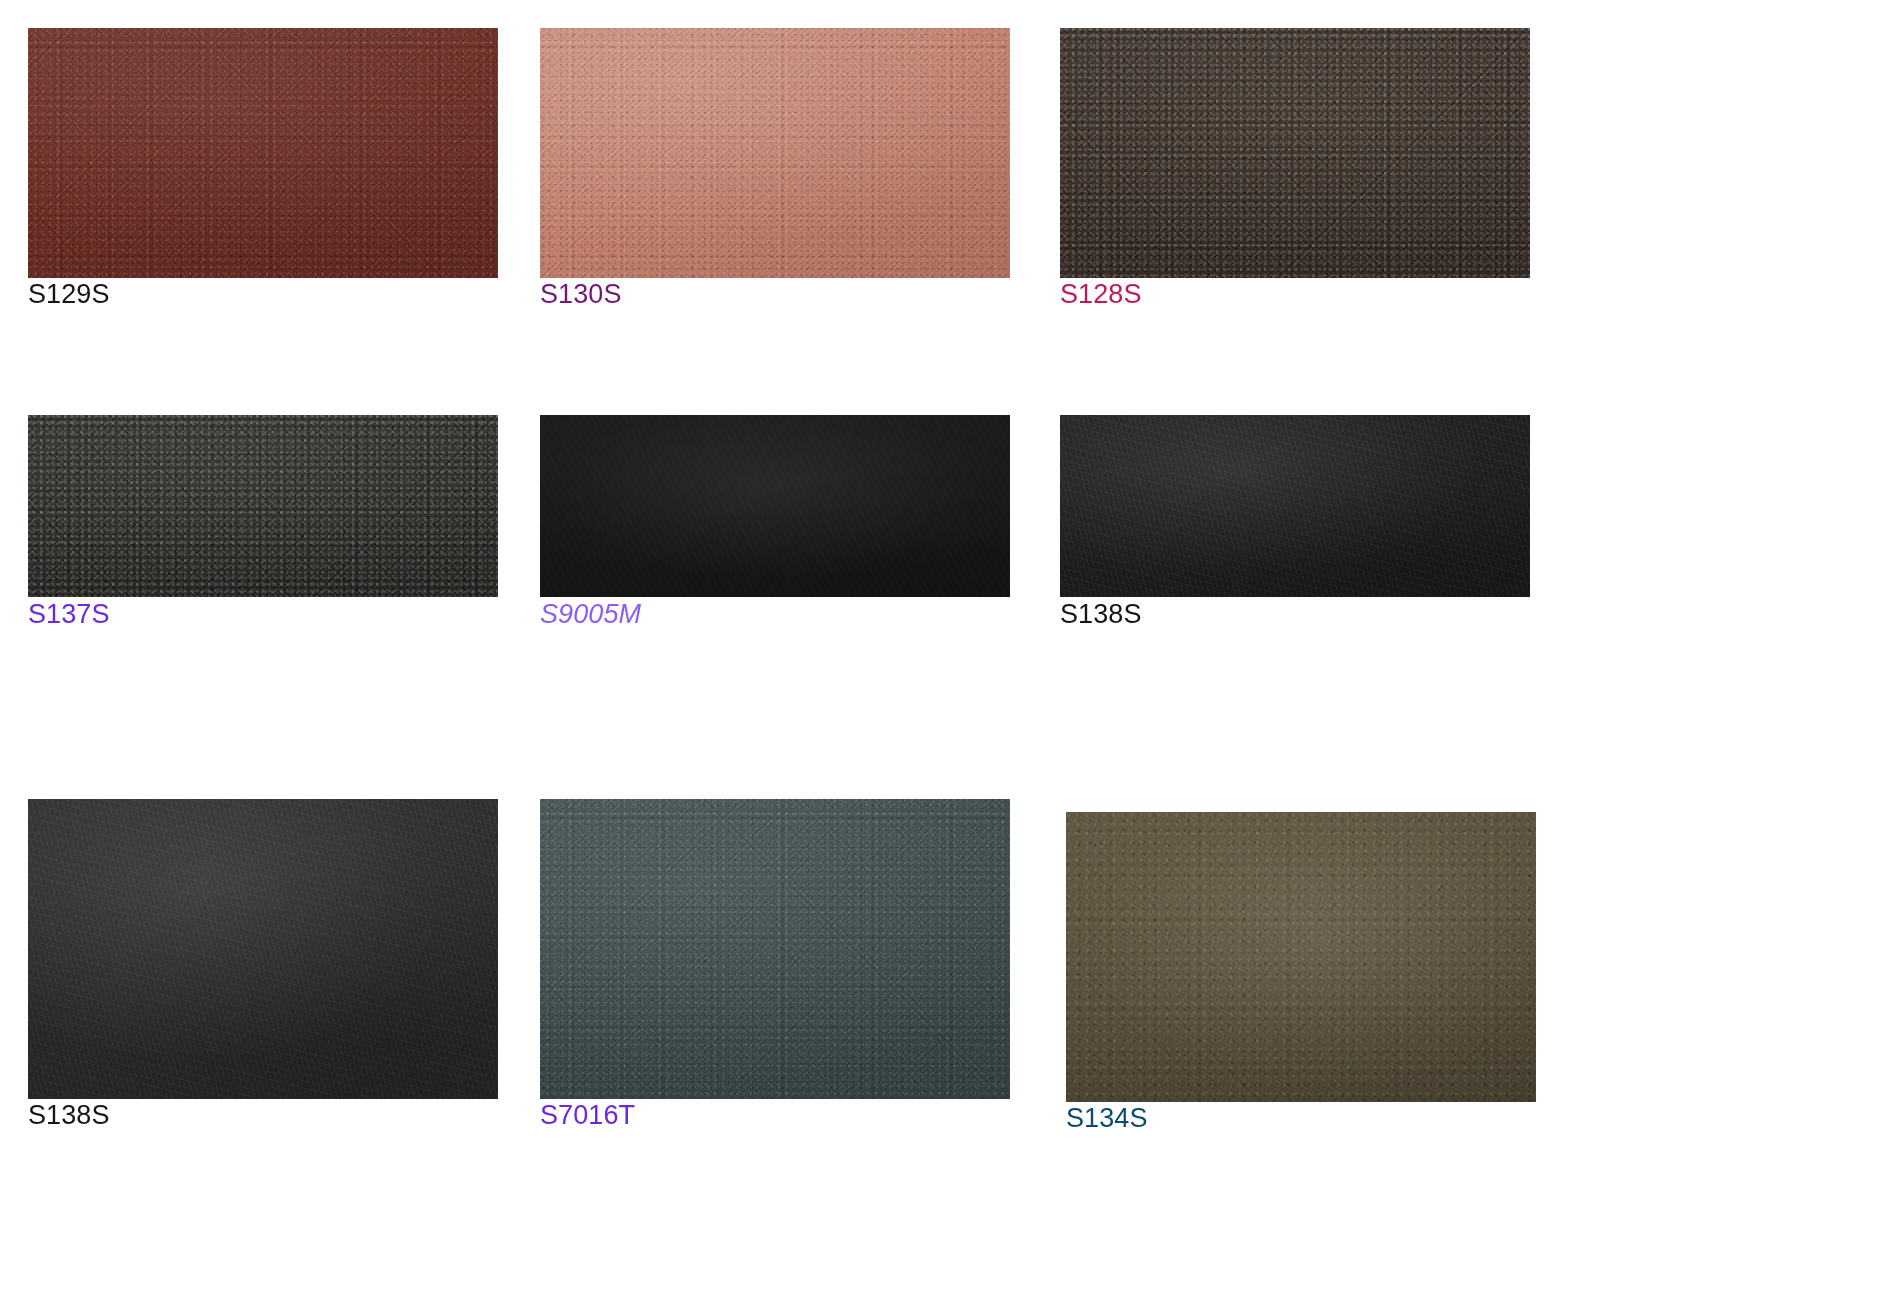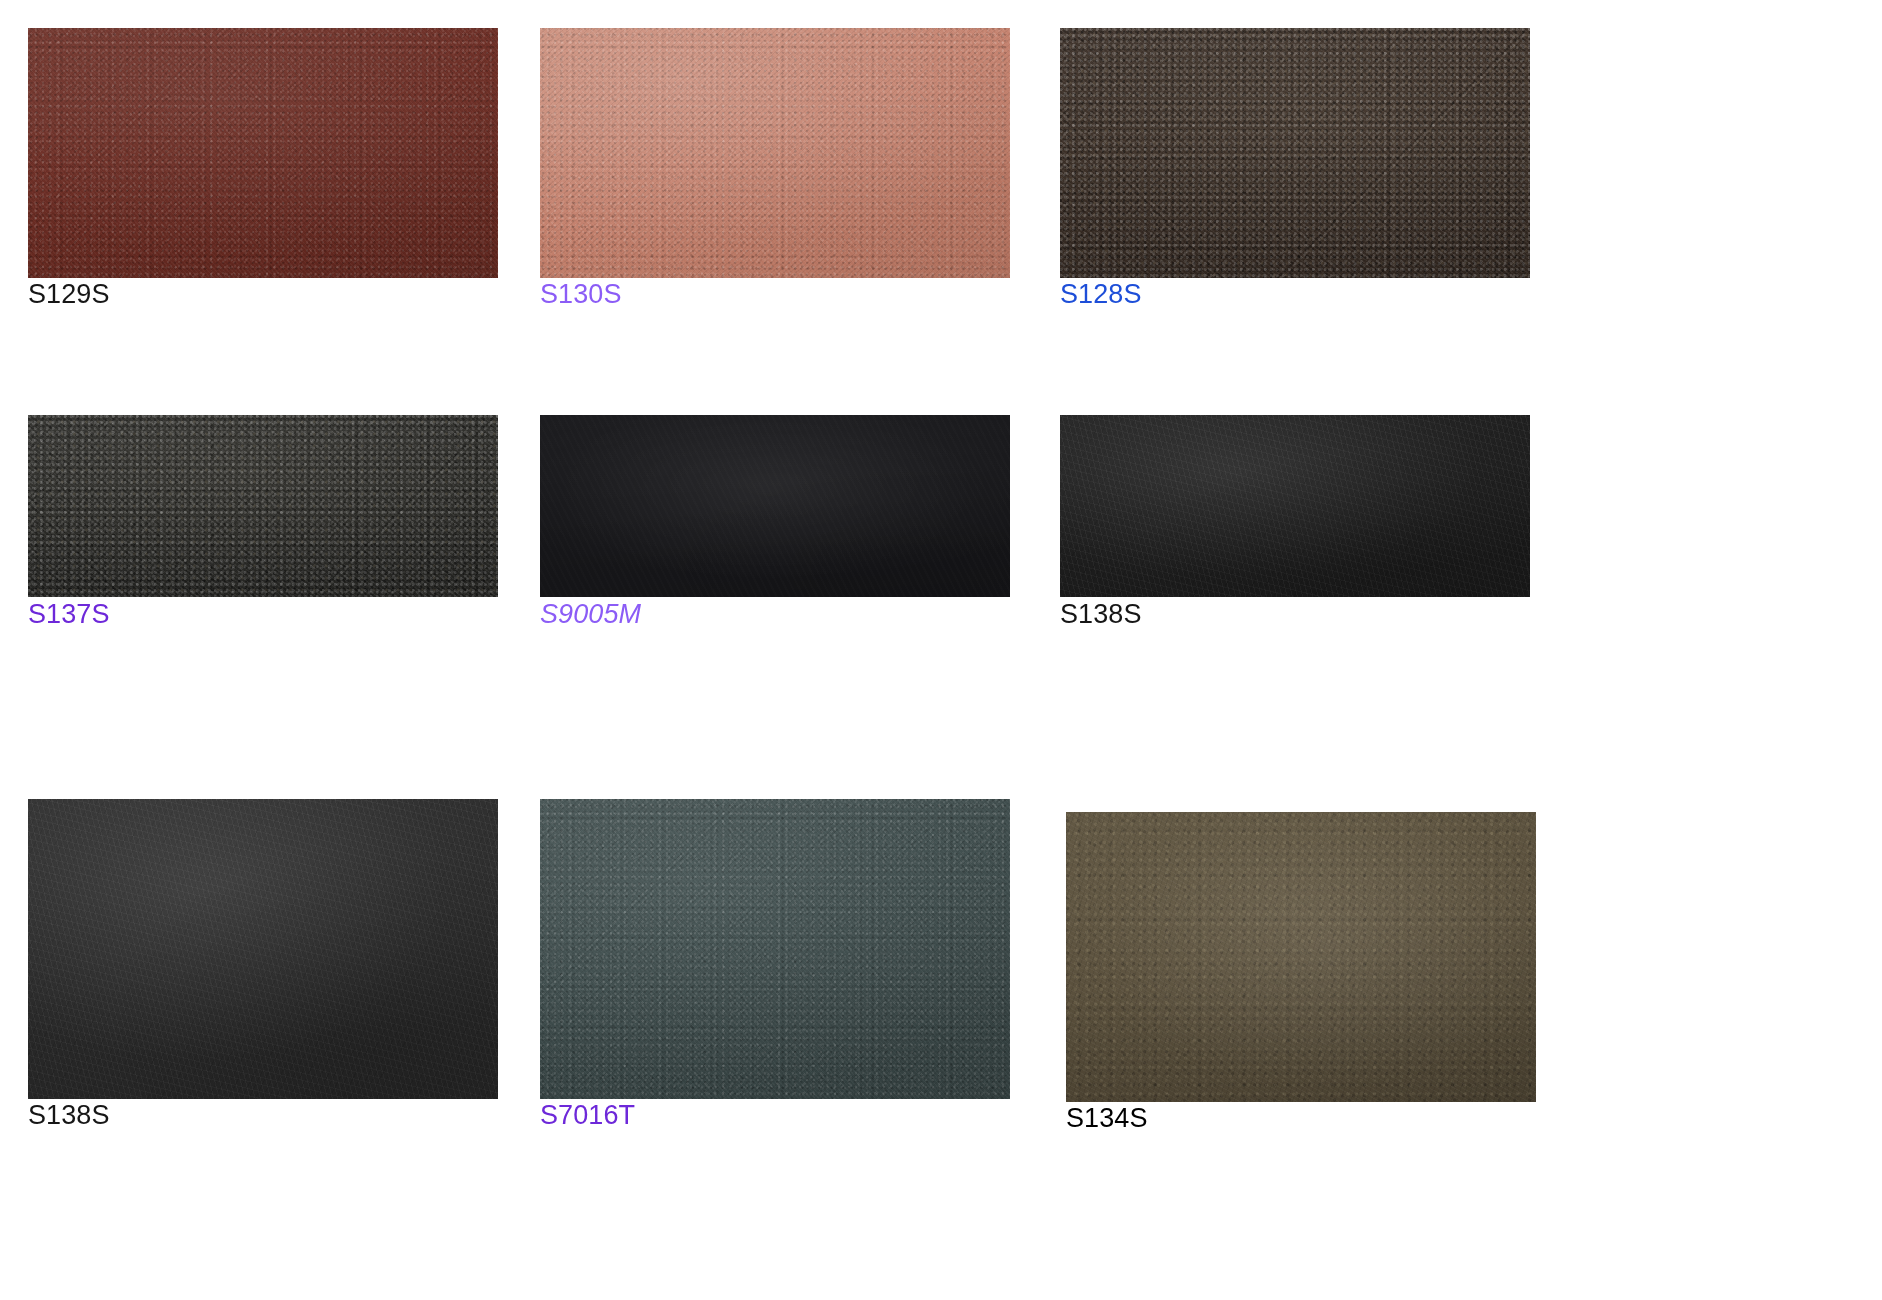--- a/index.html
+++ b/index.html
@@ -152,30 +152,30 @@
   </div>
   <div class="swatch-label" style="left: 28px; top: 281px; color: rgb(22, 22, 22);">S129S</div>
 
   <div class="swatch-cell" style="left:540px; top:28px; width:470px; height:250px;">
     <div class="swatch-chip tex-grain" style="background-color:#C4806C;">
       <div class="sheen" style="background:
              radial-gradient(ellipse 130% 100% at 30% 22%, rgba(255,255,255,0.16) 0%, transparent 66%),
              linear-gradient(158deg, rgba(255,230,215,0.10) 0%, transparent 45%, rgba(90,40,25,0.20) 100%);"></div>
     </div>
   </div>
-  <div class="swatch-label" style="left: 540px; top: 281px; color: #8b5cf6;">S130S</div>
+  <div class="swatch-label" style="left: 540px; top: 281px; color: #701a75;">S130S</div>
 
   <div class="swatch-cell" style="left:1060px; top:28px; width:470px; height:250px;">
     <div class="swatch-chip tex-coarse" style="background-color:#3A2E26;">
       <div class="sheen" style="background:
              radial-gradient(ellipse 120% 95% at 55% 35%, rgba(255,240,210,0.07) 0%, transparent 64%),
              linear-gradient(172deg, rgba(255,255,255,0.04) 0%, transparent 40%, rgba(0,0,0,0.18) 100%);"></div>
     </div>
   </div>
-  <div class="swatch-label" style="left: 1060px; top: 281px; color: #1d4ed8;">S128S</div>
+  <div class="swatch-label" style="left: 1060px; top: 281px; color: #be185d;">S128S</div>
 
   <div class="swatch-cell" style="left:28px; top:415px; width:470px; height:182px;">
     <div class="swatch-chip tex-coarse" style="background-color:#2B2B28;">
       <div class="sheen" style="background:
              radial-gradient(ellipse 125% 100% at 45% 30%, rgba(235,225,200,0.07) 0%, transparent 66%),
              linear-gradient(174deg, rgba(255,255,255,0.035) 0%, transparent 42%, rgba(0,0,0,0.16) 100%);"></div>
     </div>
   </div>
   <div class="swatch-label" style="left: 28px; top: 601px; color: #6d28d9;">S137S</div>
 
@@ -215,15 +215,15 @@
   </div>
   <div class="swatch-label" style="left: 540px; top: 1102px; color: #6d28d9;">S7016T</div>
 
   <div class="swatch-cell" style="left:1066px; top:812px; width:470px; height:290px;">
     <div class="swatch-chip tex-velvet" style="background-color:#554B38;">
       <div class="sheen" style="background:
              radial-gradient(ellipse 135% 105% at 48% 34%, rgba(255,240,200,0.09) 0%, transparent 68%),
              linear-gradient(168deg, rgba(255,245,215,0.05) 0%, transparent 46%, rgba(0,0,0,0.19) 100%);"></div>
     </div>
   </div>
-  <div class="swatch-label" style="left: 1066px; top: 1105px; color: #000000;">S134S</div>
+  <div class="swatch-label" style="left: 1066px; top: 1105px; color: #0c4a6e;">S134S</div>
 
 </div>
 
 </body></html>

